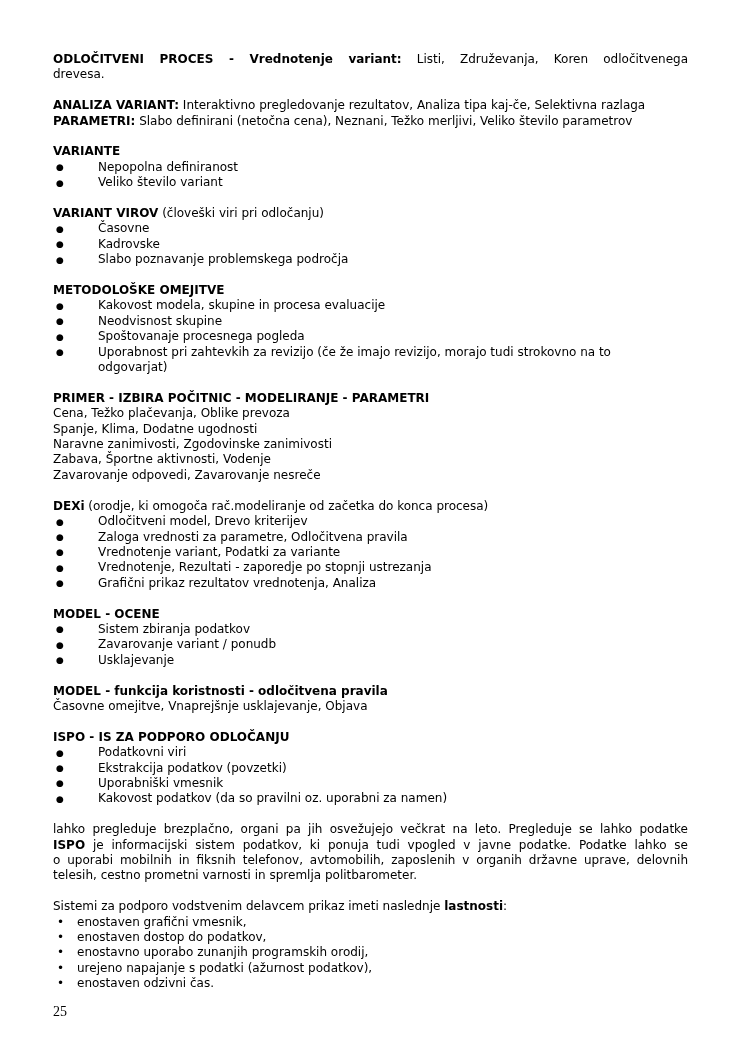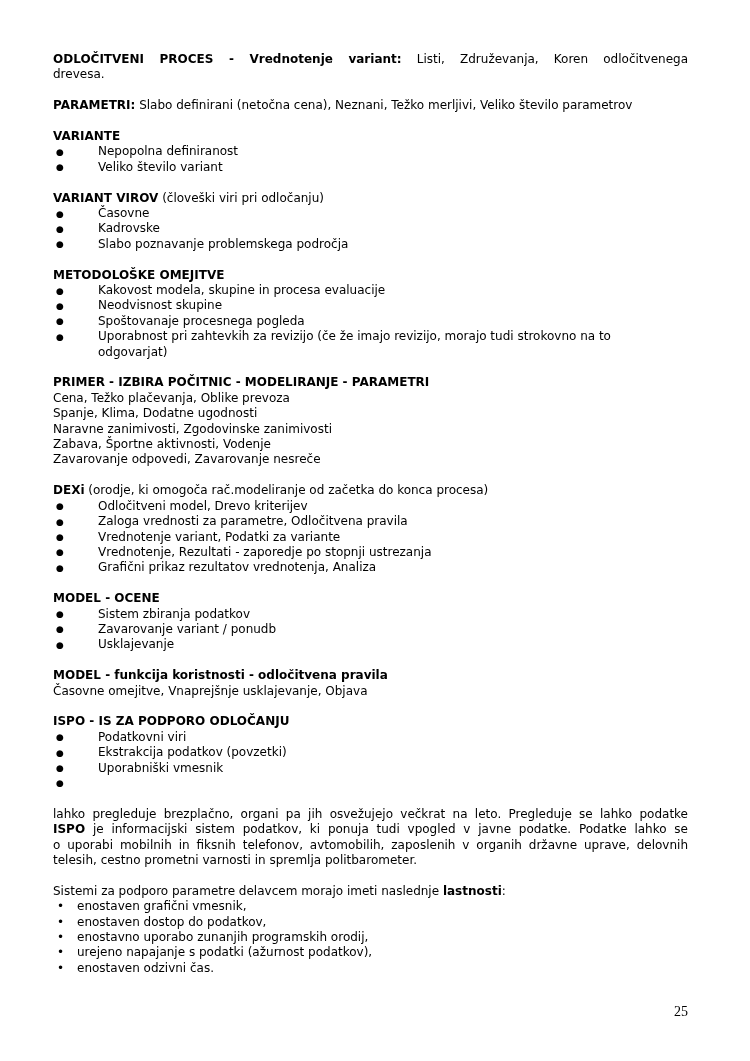--- a/index.html
+++ b/index.html
@@ -31,36 +31,37 @@
   .bullet-item { position: relative; padding-left: 45px; min-height: 15.4px; }
   .bullet-item .marker { position: absolute; left: 3px; top: 0.5px; }
   .bullets-large .marker { font-size: 9px; }
   .bullets-small .bullet-item { padding-left: 24px; }
   .bullets-small .marker { font-size: 12px; left: 4px; top: 0; }
   .btext { white-space: pre-line; }
   .footer {
     position: absolute;
     left: 53px; top: 1003px;
     width: 635px;
-    text-align: right;
+    text-align: left;
     font-family: "Liberation Serif", "DejaVu Serif", serif;
     font-size: 14px;
     line-height: 18px;
   }
 </style>
 </head>
 <body>
 
 <div class="page">
   <div class="content">
       <div class="block">
         <div class="line jl"><span class="b">ODLOČITVENI PROCES - Vrednotenje variant:</span><span> Listi, Združevanja, Koren odločitvenega</span></div>
         <div class="line"><span>drevesa.</span></div>
       </div>
       <div class="block">
+        <div class="line nw"><span class="b">ANALIZA VARIANT:</span><span> Interaktivno pregledovanje rezultatov, Analiza tipa kaj-če, Selektivna razlaga</span></div>
         <div class="line nw"><span class="b">PARAMETRI:</span><span> Slabo definirani (netočna cena), Neznani, Težko merljivi, Veliko število parametrov</span></div>
       </div>
       <div class="block">
         <div class="line"><span class="b">VARIANTE</span></div>
         <div class="bullets bullets-large">
           <div class="bullet-item"><span class="marker">●</span><span class="btext">Nepopolna definiranost</span></div>
           <div class="bullet-item"><span class="marker">●</span><span class="btext">Veliko število variant</span></div>
         </div>
       </div>
       <div class="block">
@@ -110,31 +111,31 @@
       <div class="block">
         <div class="line nw"><span class="b">MODEL - funkcija koristnosti - odločitvena pravila</span></div>
         <div class="line nw"><span>Časovne omejitve, Vnaprejšnje usklajevanje, Objava</span></div>
       </div>
       <div class="block">
         <div class="line"><span class="b">ISPO - IS ZA PODPORO ODLOČANJU</span></div>
         <div class="bullets bullets-large">
           <div class="bullet-item"><span class="marker">●</span><span class="btext">Podatkovni viri</span></div>
           <div class="bullet-item"><span class="marker">●</span><span class="btext">Ekstrakcija podatkov (povzetki)</span></div>
           <div class="bullet-item"><span class="marker">●</span><span class="btext">Uporabniški vmesnik</span></div>
-          <div class="bullet-item"><span class="marker">●</span></div>
+          <div class="bullet-item"><span class="marker">●</span><span class="btext">Kakovost podatkov (da so pravilni oz. uporabni za namen)</span></div>
         </div>
       </div>
       <div class="block">
         <div class="line jl"><span>lahko pregleduje brezplačno, organi pa jih osvežujejo večkrat na leto. Pregleduje se lahko podatke</span></div>
         <div class="line jl"><span class="b">ISPO</span><span> je informacijski sistem podatkov, ki ponuja tudi vpogled v javne podatke. Podatke lahko se</span></div>
         <div class="line jl"><span>o uporabi mobilnih in fiksnih telefonov, avtomobilih, zaposlenih v organih državne uprave, delovnih</span></div>
         <div class="line"><span>telesih, cestno prometni varnosti in spremlja politbarometer.</span></div>
       </div>
       <div class="block">
-        <div class="line nw"><span>Sistemi za podporo parametre delavcem morajo imeti naslednje </span><span class="b">lastnosti</span><span>:</span></div>
+        <div class="line nw"><span>Sistemi za podporo vodstvenim delavcem prikaz imeti naslednje </span><span class="b">lastnosti</span><span>:</span></div>
         <div class="bullets bullets-small">
           <div class="bullet-item"><span class="marker">•</span><span class="btext">enostaven grafični vmesnik,</span></div>
           <div class="bullet-item"><span class="marker">•</span><span class="btext">enostaven dostop do podatkov,</span></div>
           <div class="bullet-item"><span class="marker">•</span><span class="btext">enostavno uporabo zunanjih programskih orodij,</span></div>
           <div class="bullet-item"><span class="marker">•</span><span class="btext">urejeno napajanje s podatki (ažurnost podatkov),</span></div>
           <div class="bullet-item"><span class="marker">•</span><span class="btext">enostaven odzivni čas.</span></div>
         </div>
       </div>
     </div>
   <div class="footer">

